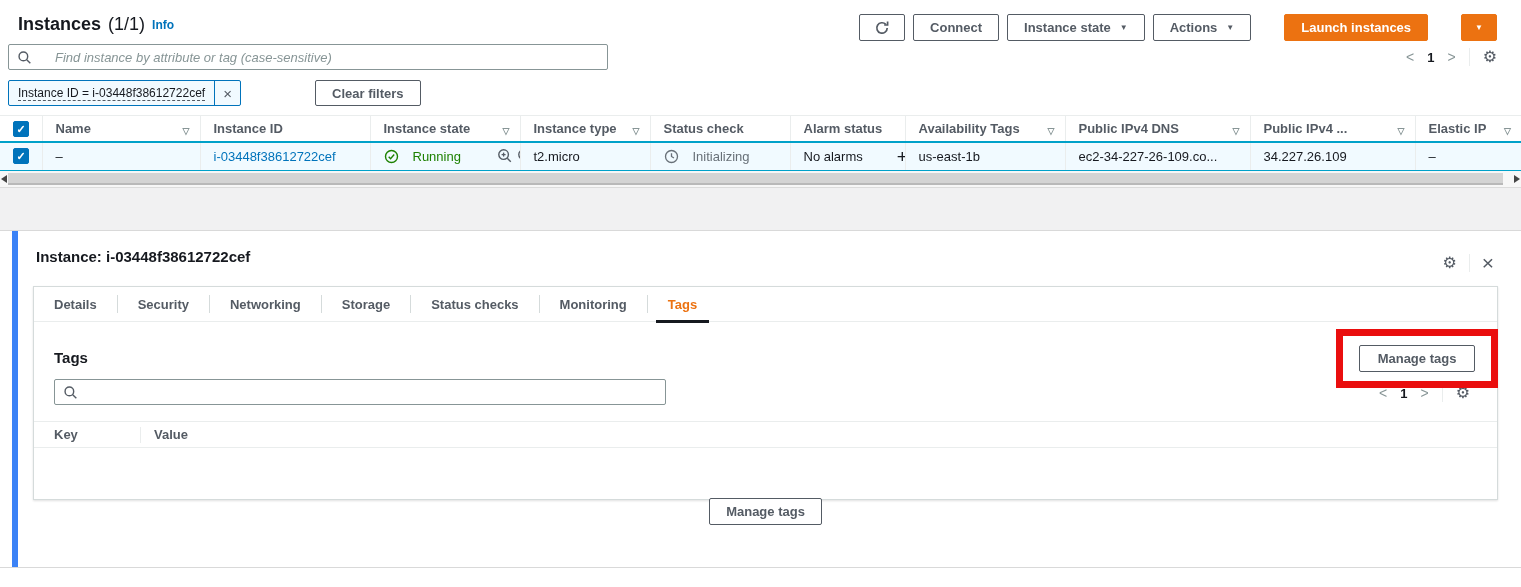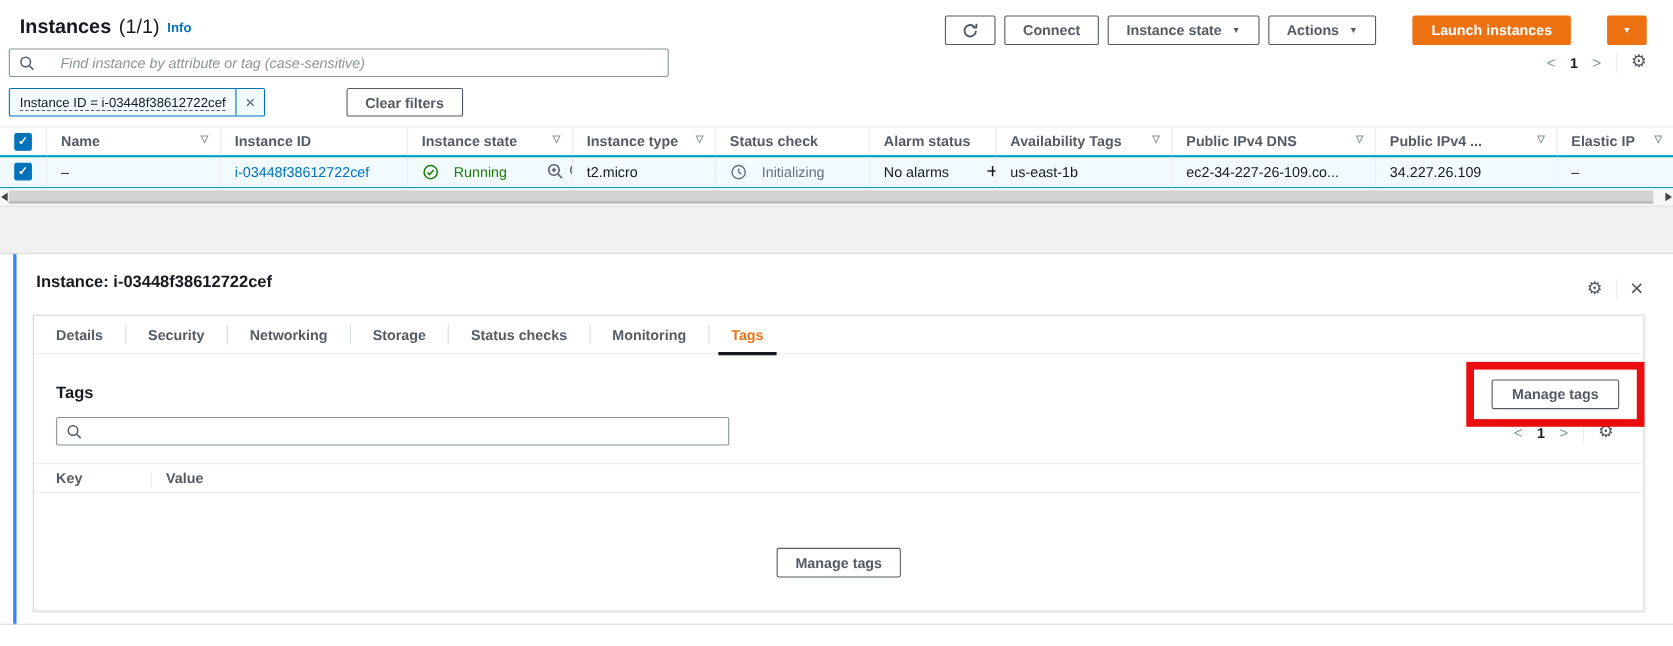--- a/index.html
+++ b/index.html
@@ -44,21 +44,21 @@
                     color:#545b64; font-size:15px; cursor:pointer; }
   .clear-filters { position:absolute; left:315px; top:80px; height:26px; }
 
   
   table.grid { position:absolute; left:0; top:115px; width:1521px; border-collapse:collapse; table-layout:fixed; }
   table.grid th, table.grid td { padding:0 0 0 13px; font-size:13px; text-align:left; height:26px; overflow:hidden;
                                   white-space:nowrap; text-overflow:ellipsis; }
   table.grid thead th { color:#545b64; font-weight:700; border-top:1px solid #eaeded; border-bottom:1px solid #eaeded;
                         border-left:1px solid #eaeded; cursor:pointer; }
   table.grid thead th:first-child, table.grid td:first-child { border-left:none; }
-  .th-flex { display:flex; align-items:flex-start; justify-content:space-between; padding-right:10px; }
+  .th-flex { display:flex; align-items:flex-end; justify-content:space-between; padding-right:10px; }
   .sort-icon { color:#879596; font-size:9px; }
   table.grid tbody td { height:29px; background:#f1faff; border-top:2px solid #00a1c9; border-bottom:2px solid #00a1c9;
                         border-left:1px solid #eaeded; color:#16191f; }
   .cb { display:inline-block; width:16px; height:16px; background:#0073bb; border:1px solid #0073bb; border-radius:2px;
         color:#fff; font-size:11px; font-weight:700; text-align:center; line-height:15px; vertical-align:middle; cursor:pointer; }
   .id-link { color:#0073bb; cursor:pointer; }
   .cell-flex { display:flex; align-items:center; gap:14px; }
   .state-running { color:#1d8102; }
   .state-muted { color:#687078; }
   .zoom-icons { display:flex; gap:4px; margin-left:22px; cursor:pointer; }
@@ -73,27 +73,27 @@
   .scroll-arrow.left { left:1px; border-top:4px solid transparent; border-bottom:4px solid transparent; border-right:6px solid #444; }
   .scroll-arrow.right { right:1px; border-top:4px solid transparent; border-bottom:4px solid transparent; border-left:6px solid #444; }
   .gray-gap { position:absolute; left:0; top:188px; width:1521px; height:43px; background:#f1f1f2; border-bottom:1px solid #d9d9d9; }
 
   
   .split-handle { position:absolute; left:752px; top:234px; width:18px; cursor:row-resize; }
   .split-handle .bar { height:2px; background:#545b64; margin-bottom:2px; }
 
   
   .detail { position:absolute; left:12px; top:231px; width:1509px; height:337px; background:#fff;
-            border-left:3px solid #3b82f6; }
+            border-left:6px solid #3b82f6; }
   .detail-bottom-line { position:absolute; left:0; top:567px; width:1521px; height:1px; background:#d9d9d9; }
   .detail-heading { position:absolute; left:18px; top:17px; font-size:15px; font-weight:700; color:#16191f; }
   .detail-controls { position:absolute; top:21px; right:27px; display:flex; align-items:center; gap:12px; }
   .close-x { color:#545b64; font-size:21px; line-height:1; cursor:pointer; }
 
-  .card { position:absolute; left:15px; top:55px; width:1465px; height:270px; background:#fff;
+  .card { position:absolute; left:15px; top:55px; width:1465px; height:214px; background:#fff;
           border:1px solid #d5dbdb; box-shadow:0 1px 2px rgba(0,0,0,0.12); }
   .tabbar { display:flex; align-items:center; height:35px; border-bottom:1px solid #eaeded; }
   .tab { padding:0 20px; font-size:13px; font-weight:700; color:#545b64; line-height:35px; cursor:pointer; position:relative; }
   .tab-sep { width:1px; height:18px; background:#d5dbdb; }
   .tab.active { color:#ec7211; }
   .tab.active::after { content:""; position:absolute; left:8px; right:8px; bottom:-1px; height:3px; background:#16191f; }
 
   .tags-title { position:absolute; left:20px; top:62px; font-size:15px; font-weight:700; color:#16191f; }
   .manage-top { position:absolute; left:1325px; top:58px; width:116px; }
   .red-highlight { position:absolute; left:1302px; top:42px; width:162px; height:59px; border:7px solid #ea0e0e; pointer-events:none; z-index:5; }

